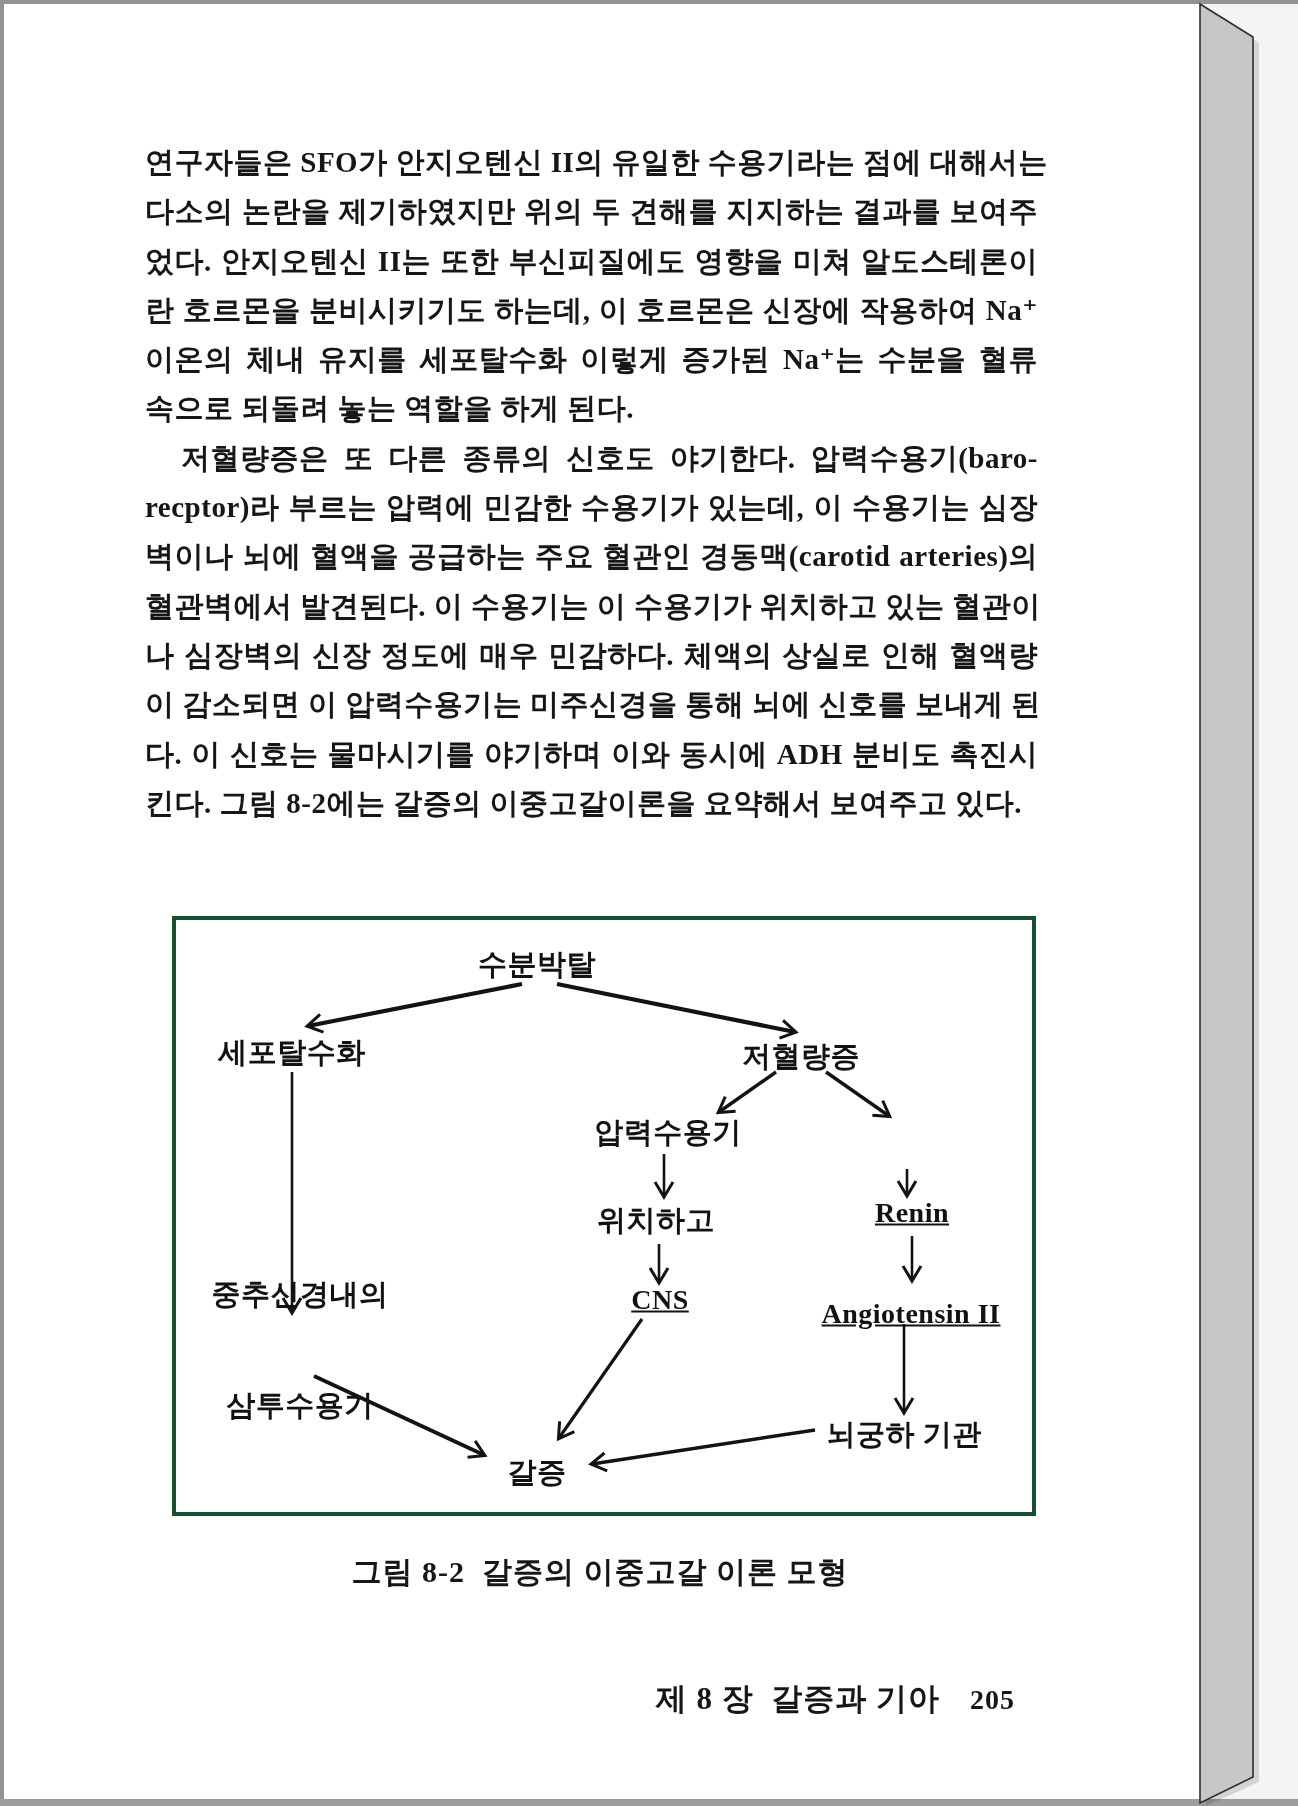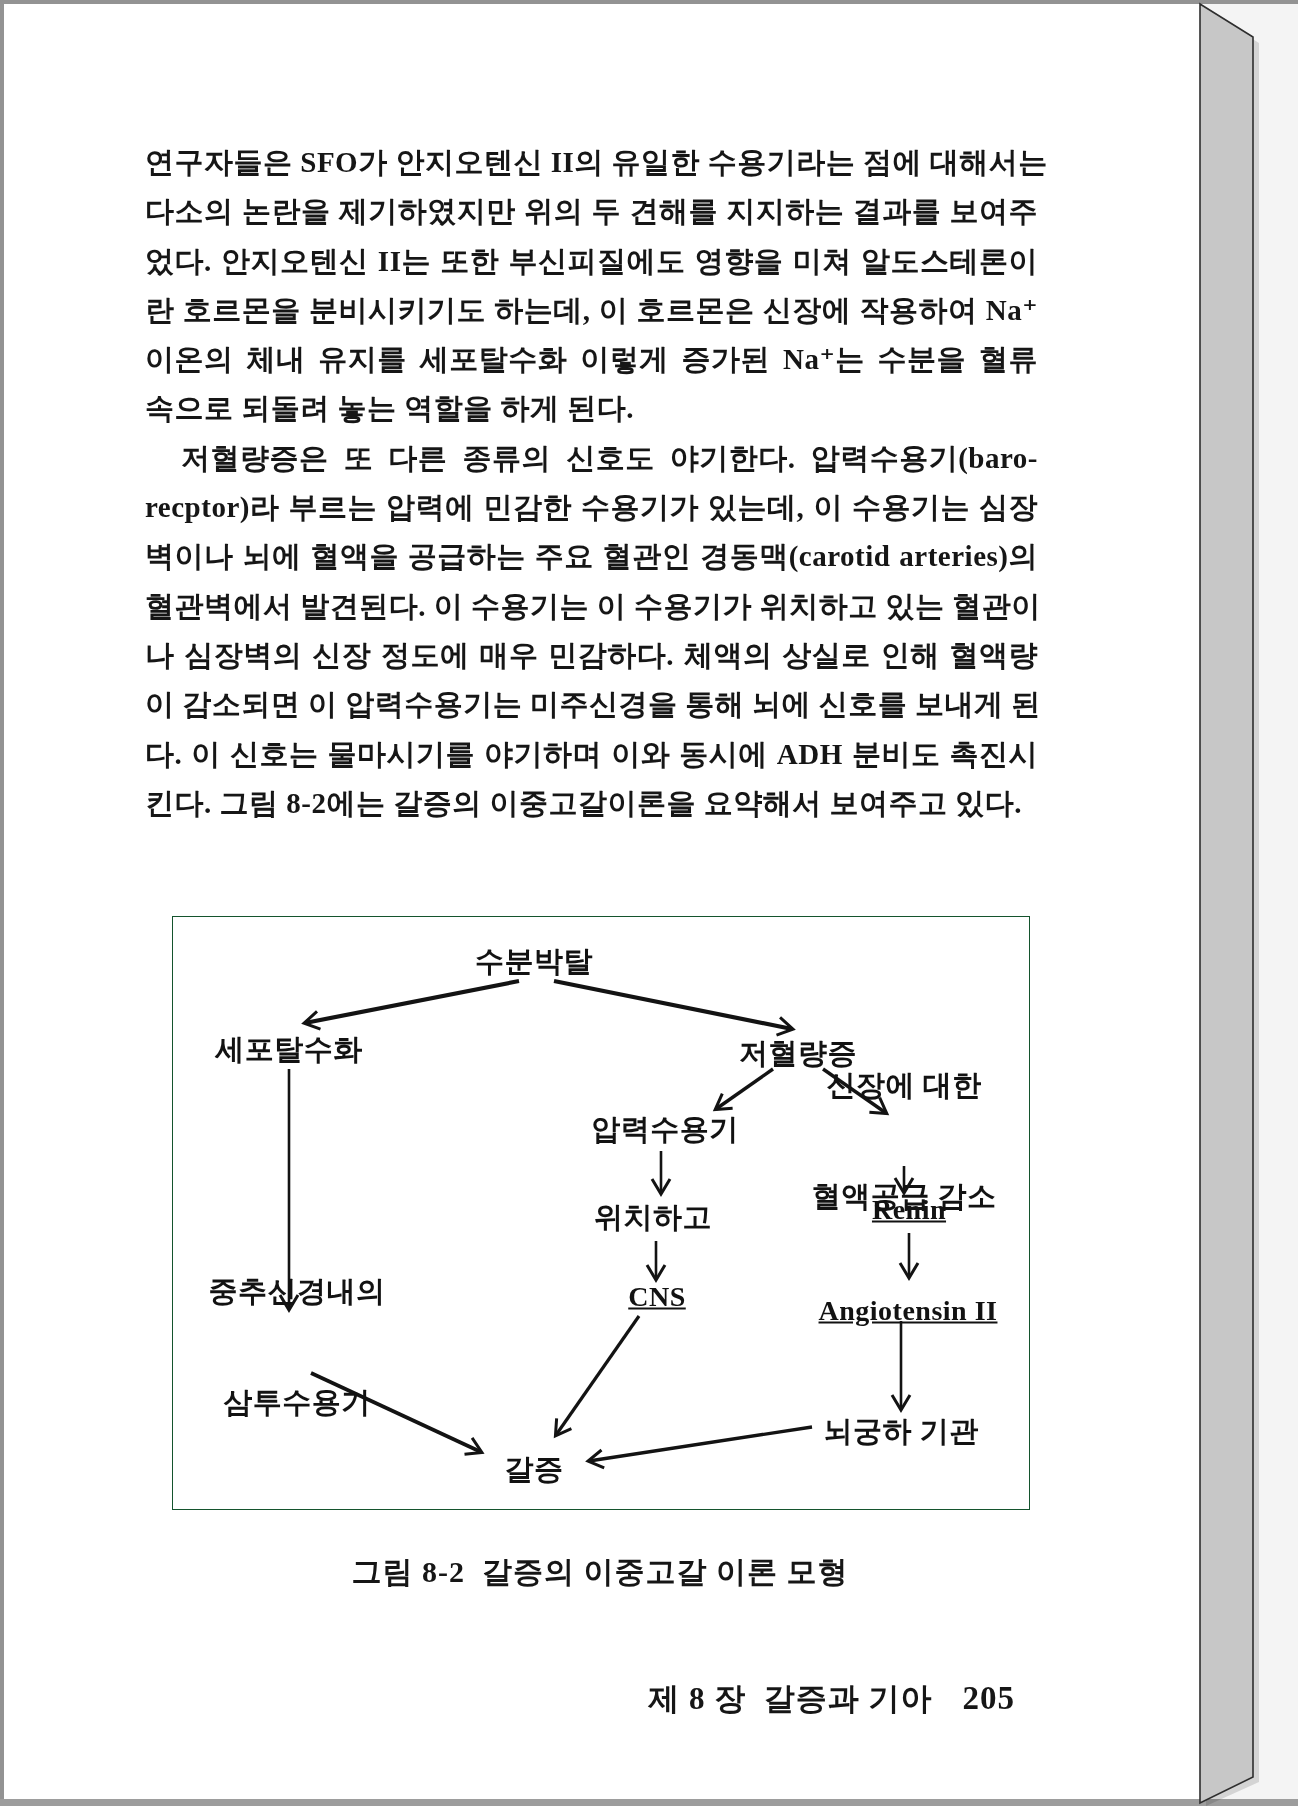--- a/index.html
+++ b/index.html
@@ -26,40 +26,40 @@
   }
   .line{
     width:100%;white-space:nowrap;
     text-align:justify;text-align-last:justify;
   }
   .line.last{text-align:left;text-align-last:left;}
   .line.indent{padding-left:36px;width:857px;}
   
   .figure-box{
     position:absolute;left:172px;top:916px;width:856px;height:592px;
-    border:1px solid #14532d;background:#fff;
+    border:4px solid #14532d;background:#fff;
   }
   .arrows{position:absolute;left:0;top:0;width:850px;height:586px;}
   .node{
     position:absolute;transform:translate(-50%,-50%);
     font-size:29px;font-weight:600;white-space:pre;text-align:center;
     line-height:37px;color:#121212;letter-spacing:0.5px;
   }
   .node.latin{font-size:28px;text-decoration:underline;}
   .caption{
     position:absolute;left:172px;top:1552px;width:856px;
     text-align:center;font-size:30px;font-weight:700;letter-spacing:1px;
     white-space:pre;
   }
   .footer{
     position:absolute;left:145px;top:1642px;width:870px;
     text-align:right;font-size:31px;font-weight:700;letter-spacing:1px;
     white-space:pre;
   }
-  .footer .pagenum{margin-left:30px;font-size:33px;}
+  .footer .pagenum{margin-left:30px;font-size:28px;}
 </style>
 </head>
 <body>
 
 <div class="canvas">
 
   <div class="page"></div>
 
   <div class="strip top"></div>
   <div class="strip left"></div>
@@ -103,24 +103,20 @@
         <line x1="728" y1="404" x2="728" y2="492" stroke-width="2.6" marker-end="url(#vhead)"></line>
         <line x1="138" y1="456" x2="308" y2="535" stroke-width="3.8" marker-end="url(#vhead)"></line>
         <line x1="639" y1="510" x2="416" y2="544" stroke-width="3.4" marker-end="url(#vhead)"></line>
       </g>
     </svg>
 
     <div class="node" style="left:361px;top:44px">수분박탈</div>
     <div class="node" style="left:116px;top:132px">세포탈수화</div>
     <div class="node" style="left:625px;top:136px">저혈량증</div>
     <div class="node" style="left:492px;top:212px">압력수용기</div>
-    <div class="node" style="left:731px;top:224px">
-      <div>신장에 대한</div>
-      <div>혈액공급 감소</div>
-    </div>
     <div class="node" style="left:480px;top:300px">위치하고</div>
     <div class="node latin" style="left:736px;top:292px">Renin</div>
     <div class="node latin" style="left:484px;top:379px">CNS</div>
     <div class="node latin" style="left:735px;top:393px">Angiotensin II</div>
     <div class="node" style="left:124px;top:430px">
       <div>중추신경내의</div>
       <div>삼투수용기</div>
     </div>
     <div class="node" style="left:728px;top:514px">뇌궁하 기관</div>
     <div class="node" style="left:361px;top:552px">갈증</div>

